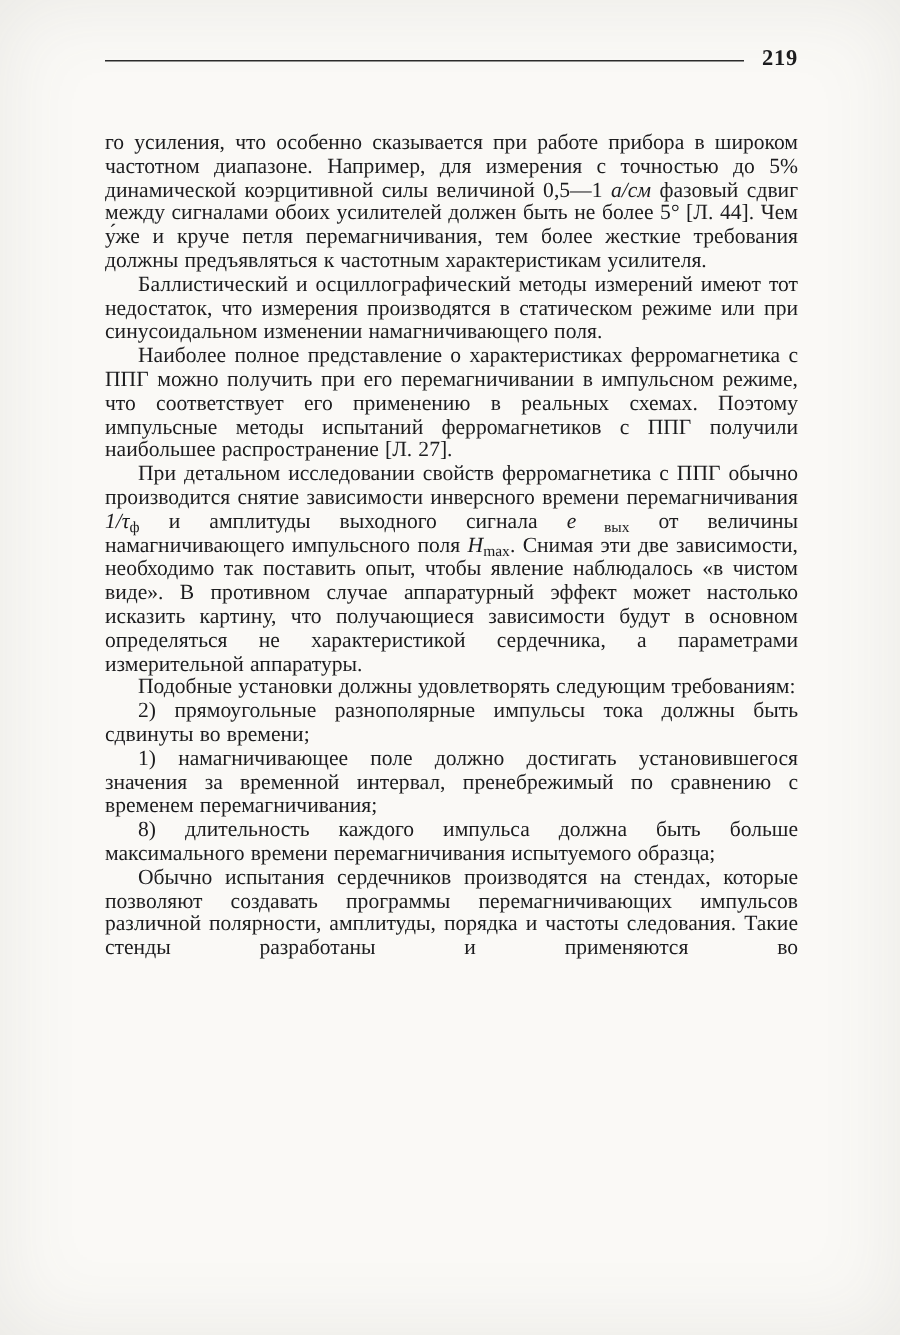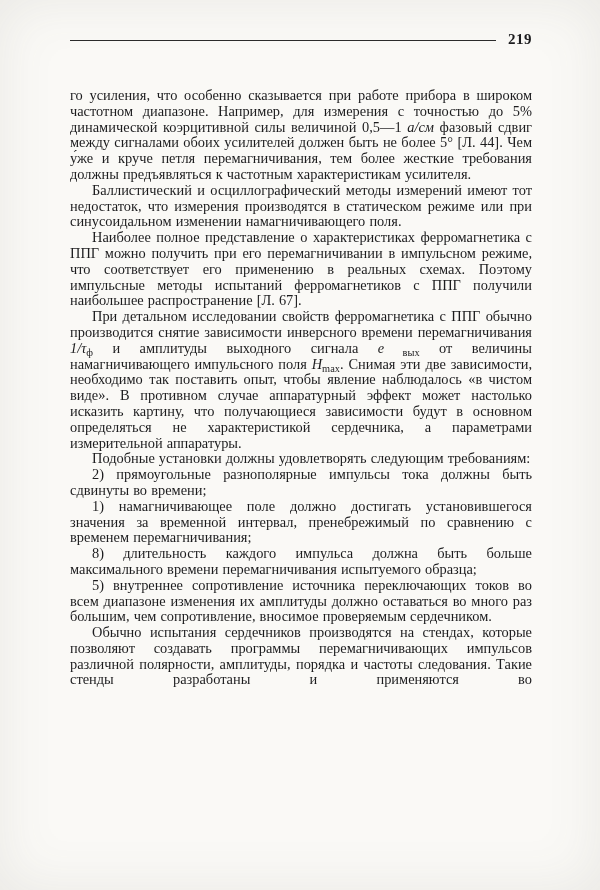--- a/index.html
+++ b/index.html
@@ -60,22 +60,21 @@
 <body>
 
 <div class="scan">
   <header class="page-header">
     <div class="rule"></div>
     <div class="page-number">219</div>
   </header>
   <main class="text-block">
       <p class="para"><span>го усиления, что особенно сказывается при работе прибора в широком частотном диапазоне. Например, для измерения с точностью до 5% динамической коэрцитивной силы величиной 0,5—1 </span><span class="it">а/см</span><span> фазовый сдвиг между сигналами обоих усилителей должен быть не более 5° [Л. 44]. Чем у́же и круче петля перемагничивания, тем более жесткие требования должны предъявляться к частотным характеристикам усилителя.</span></p>
       <p class="para indent"><span>Баллистический и осциллографический методы измерений имеют тот недостаток, что измерения производятся в статическом режиме или при синусоидальном изменении намагничивающего поля.</span></p>
-      <p class="para indent"><span>Наиболее полное представление о характеристиках ферромагнетика с ППГ можно получить при его перемагничивании в импульсном режиме, что соответствует его применению в реальных схемах. Поэтому импульсные методы испытаний ферромагнетиков с ППГ получили наибольшее распространение [Л. 67].</span></p>
+      <p class="para indent"><span>Наиболее полное представление о характеристиках ферромагнетика с ППГ можно получить при его перемагничивании в импульсном режиме, что соответствует его применению в реальных схемах. Поэтому импульсные методы испытаний ферромагнетиков с ППГ получили наибольшее распространение [Л. 27].</span></p>
       <p class="para indent"><span>При детальном исследовании свойств ферромагнетика с ППГ обычно производится снятие зависимости инверсного времени перемагничивания </span><span class="it">1/τ</span><span class="sub">ф</span><span> и амплитуды выходного сигнала </span><span class="it">е</span><span class="sub"> вых</span><span> от величины намагничивающего импульсного поля </span><span class="it">H</span><span class="sub">max</span><span>. Снимая эти две зависимости, необходимо так поставить опыт, чтобы явление наблюдалось «в чистом виде». В противном случае аппаратурный эффект может настолько исказить картину, что получающиеся зависимости будут в основном определяться не характеристикой сердечника, а параметрами измерительной аппаратуры.</span></p>
       <p class="para indent"><span>Подобные установки должны удовлетворять следующим требованиям:</span></p>
       <p class="para indent"><span>2) прямоугольные разнополярные импульсы тока должны быть сдвинуты во времени;</span></p>
       <p class="para indent"><span>1) намагничивающее поле должно достигать установившегося значения за временной интервал, пренебрежимый по сравнению с временем перемагничивания;</span></p>
       <p class="para indent"><span>8) длительность каждого импульса должна быть больше максимального времени перемагничивания испытуемого образца;</span></p>
-      <p class="para indent"><span>5) внутреннее сопротивление источника переключающих токов во всем диапазоне изменения их амплитуды должно оставаться во много раз большим, чем сопротивление, вносимое проверяемым сердечником.</span></p>
       <p class="para indent"><span>Обычно испытания сердечников производятся на стендах, которые позволяют создавать программы перемагничивающих импульсов различной полярности, амплитуды, порядка и частоты следования. Такие стенды разработаны и применяются во</span></p>
     </main>
 </div>
 
 </body></html>

